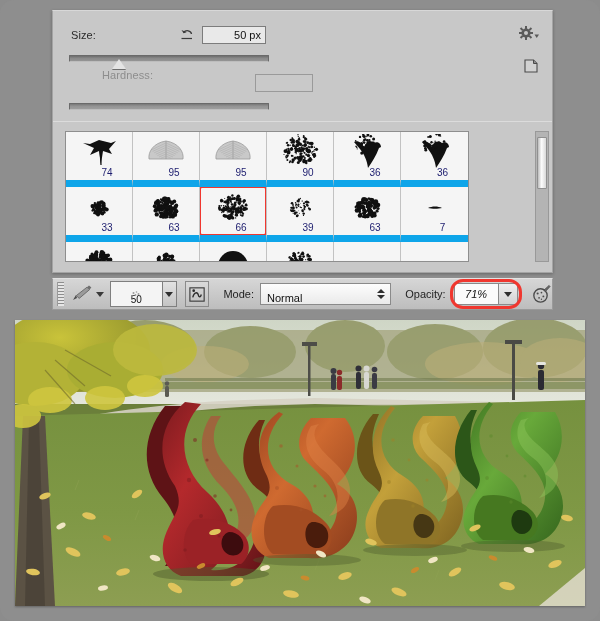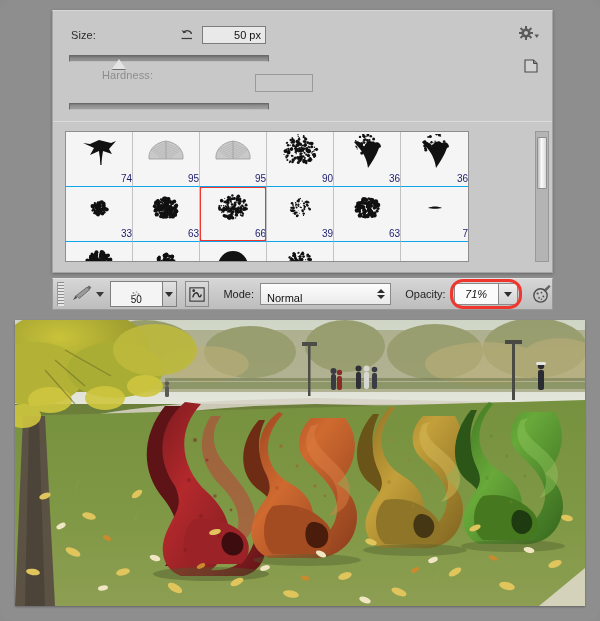--- a/index.html
+++ b/index.html
@@ -110,25 +110,25 @@
   }
   .grid {
     display: grid;
     grid-template-columns: repeat(6, 1fr);
     grid-auto-rows: 55px;
     width: 402px;
   }
   .cell {
     position: relative;
     border-right: 1px solid #c2c2c2;
-    border-bottom: 1px solid #0ea5e9;
+    border-bottom: 7px solid #0ea5e9;
     background: #f5f5f5;
     display: flex;
     flex-direction: column;
-    align-items: flex-end;
+    align-items: center;
     justify-content: flex-end;
     cursor: pointer;
     overflow: hidden;
     padding-left: 16px;
   }
   .cell:nth-child(6n) { border-right: none; }
   .cell .thumb {
     position: absolute; left: 0; right: 0; top: 1px;
     height: 40px;
     display: flex; align-items: center; justify-content: center;

